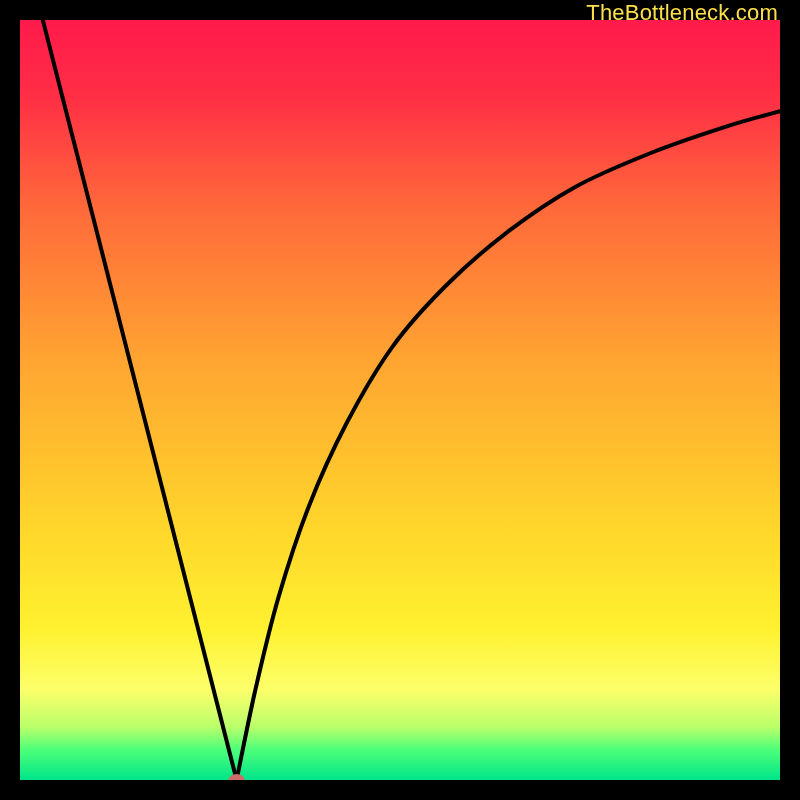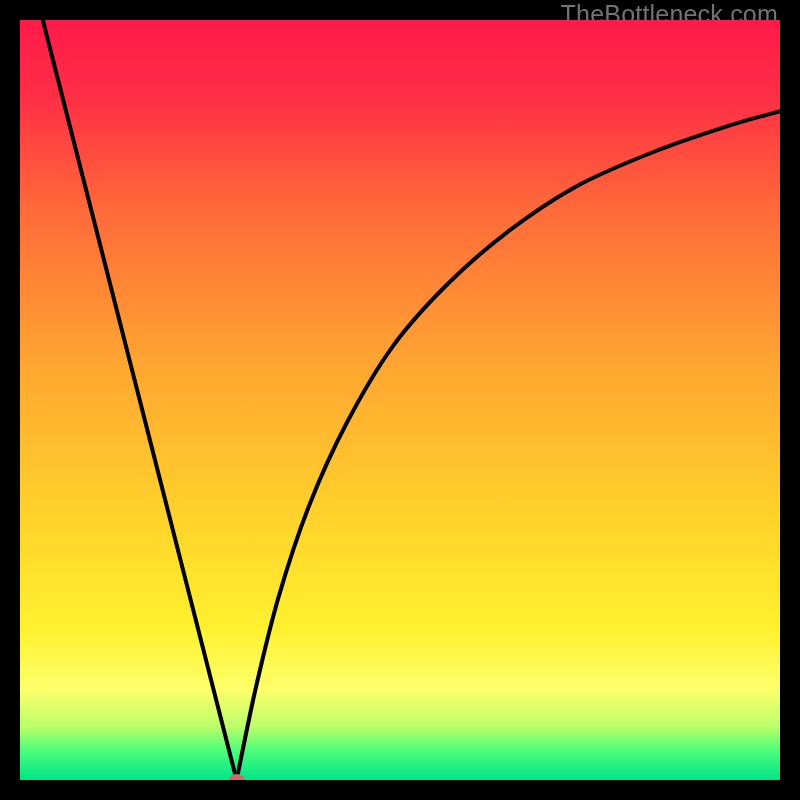--- a/index.html
+++ b/index.html
@@ -23,22 +23,22 @@
     position: absolute;
     left: 0;
     top: 0;
     width: 760px;
     height: 760px;
   }
   .watermark {
     position: absolute;
     top: 0px;
     right: 22px;
-    color: #737373;
-    font-size: 25px;
+    color: #fde047;
+    font-size: 22px;
     font-weight: 500;
     letter-spacing: 0.2px;
   }
   svg { display: block; }
 </style>
 </head>
 <body>
 
 <div class="watermark">TheBottleneck.com</div>
 

